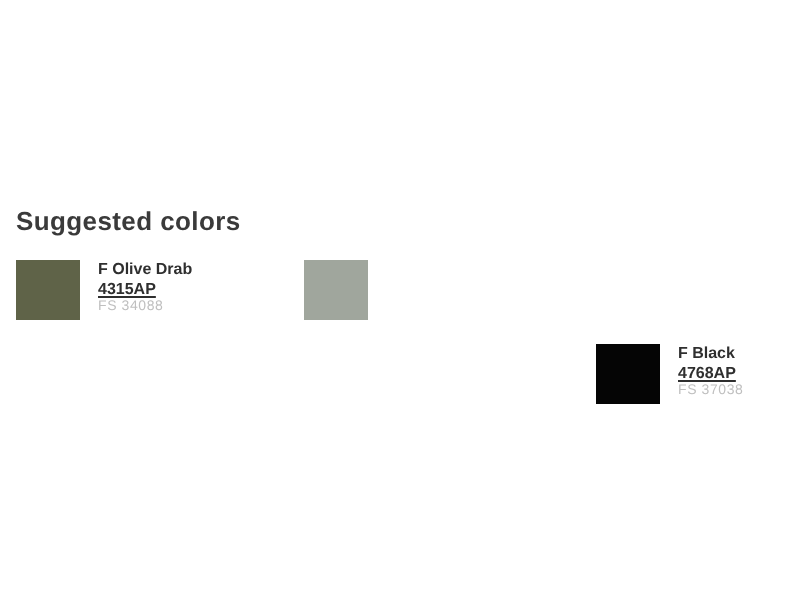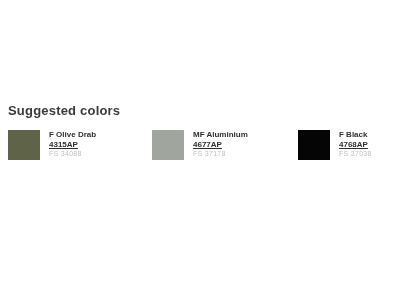--- a/index.html
+++ b/index.html
@@ -47,21 +47,21 @@
   .color-entry {
     position: absolute;
     top: 0;
     height: 32px;
     display: flex;
     align-items: flex-start;
   }
 
   .color-entry.pos-0 { left: 8px; }
   .color-entry.pos-1 { left: 152px; }
-  .color-entry.pos-2 { left: 298px; }
+  .color-entry.pos-2 { left: 298px; margin-top: 42px; }
 
   .swatch {
     width: 32px;
     height: 30px;
     flex: 0 0 auto;
     background: #888888;
   }
 
   .swatch-text {
     margin-left: 9px;
@@ -109,25 +109,20 @@
       <div class="swatch" style="background: rgb(95, 99, 72);"></div>
       <div class="swatch-text">
         <div class="paint-name">F Olive Drab</div>
         <div class="paint-code">4315AP</div>
         <div class="paint-fs">FS 34088</div>
       </div>
     </div>
 
     <div class="color-entry pos-1">
       <div class="swatch" style="background: rgb(160, 166, 157);"></div>
-      <div class="swatch-text">
-        <div class="paint-name">MF Aluminium</div>
-        <div class="paint-code">4677AP</div>
-        <div class="paint-fs">FS 37178</div>
-      </div>
     </div>
 
     <div class="color-entry pos-2">
       <div class="swatch" style="background: rgb(5, 5, 5);"></div>
       <div class="swatch-text">
         <div class="paint-name">F Black</div>
         <div class="paint-code">4768AP</div>
         <div class="paint-fs">FS 37038</div>
       </div>
     </div>

